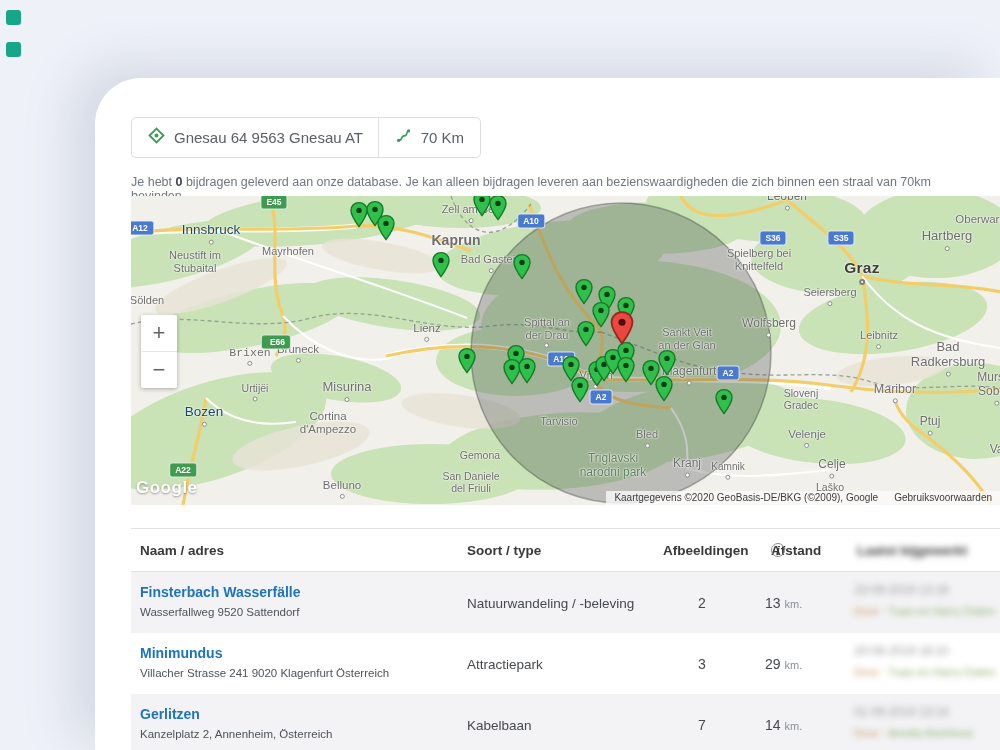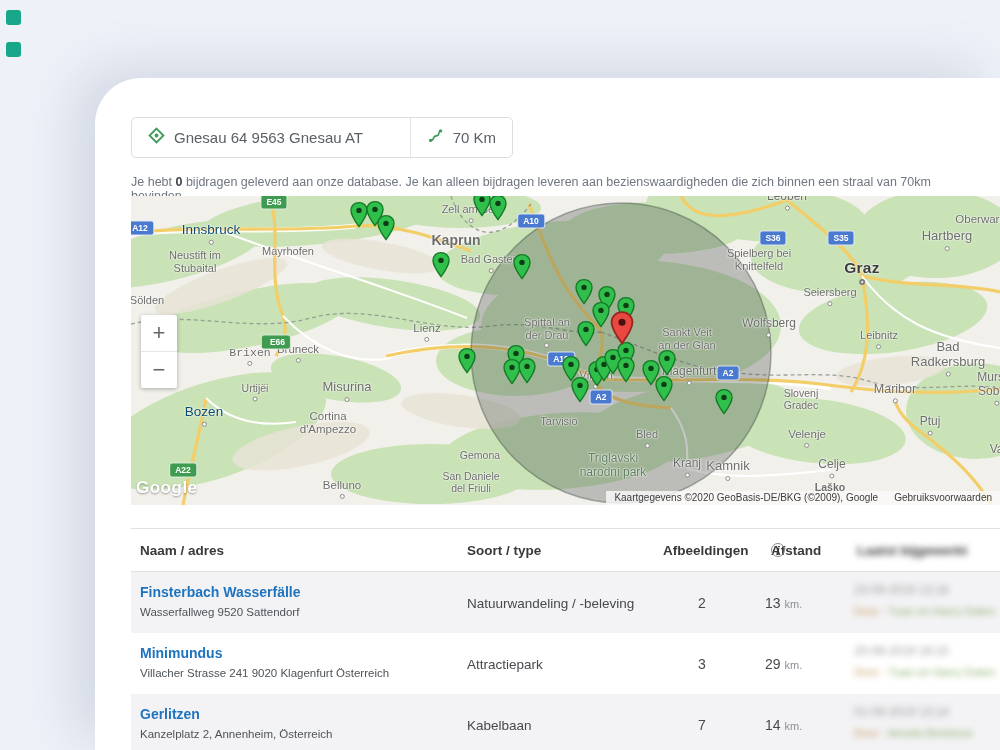--- a/index.html
+++ b/index.html
@@ -7,21 +7,21 @@
   body { background:#eef1f8; position:relative; }
 
   .decor-sq { position:absolute; width:15px; height:15px; border-radius:3px; background:#17a689; left:6px; }
   .sq1 { top:10px; } .sq2 { top:42px; }
 
   .card { position:absolute; left:95px; top:78px; width:905px; height:672px;
           background:#ffffff; border-top-left-radius:46px;
           box-shadow:-22px -12px 50px rgba(104,118,150,0.20); }
 
   
-  .searchbar { position:absolute; left:36px; top:39px; width:382px; height:41px;
+  .searchbar { position:absolute; left:36px; top:39px; width:350px; height:41px;
                border:1px solid #ddd; border-radius:5px; background:#fff; display:flex; align-items:center; }
   .seg { display:flex; align-items:center; gap:9px; height:100%; padding:0 14px; cursor:pointer; }
   .seg-address { flex:1; padding-left:16px; }
   .seg-radius { border-left:1px solid #e3e3e3; padding:0 16px; }
   .seg-text { font-size:15px; color:#596067; white-space:nowrap; }
 
   
   .notice { position:absolute; left:36px; top:97px; width:840px; font-size:12.5px; color:#6f7680; }
   .notice b { color:#3d434b; }
 
@@ -256,25 +256,25 @@
 
       <span class="mlabel" style="left: 882px; top: 254px; font-size: 12px;"><span>Varaždin</span></span>
 
       <span class="mlabel" style="left: 676px; top: 242px; font-size: 11.5px;"><span>Velenje</span><span class="dot"></span></span>
 
       <span class="mlabel" style="left: 670px; top: 203px; font-size: 10.5px;"><span>Slovenj
 Gradec</span></span>
 
       <span class="mlabel" style="left: 701px; top: 272px; font-size: 12px;"><span>Celje</span><span class="dot"></span></span>
 
-      <span class="mlabel" style="left: 699px; top: 291px; font-size: 10.5px; font-weight: bold;"><span>Laško</span></span>
+      <span class="mlabel" style="left: 699px; top: 291px; font-size: 10.5px;"><span>Laško</span></span>
 
       <span class="mlabel" style="left: 556px; top: 271px; font-size: 12px;"><span>Kranj</span><span class="dot"></span></span>
 
-      <span class="mlabel" style="left: 597px; top: 274px; font-size: 13px;"><span>Kamnik</span><span class="dot"></span></span>
+      <span class="mlabel" style="left: 597px; top: 274px; font-size: 10px;"><span>Kamnik</span><span class="dot"></span></span>
 
       <span class="mlabel" style="left: 516px; top: 242px; font-size: 11px;"><span>Bled</span><span class="dot"></span></span>
 
       <span class="mlabel" style="left: 428px; top: 225px; font-size: 11px;"><span>Tarvisio</span></span>
 
       <span class="mlabel park" style="left: 482px; top: 270px; font-size: 12px;"><span>Triglavski
 narodni park</span></span>
 
       <span class="rbadge blue" style="left: 9px; top: 32px;">A12</span>
 

